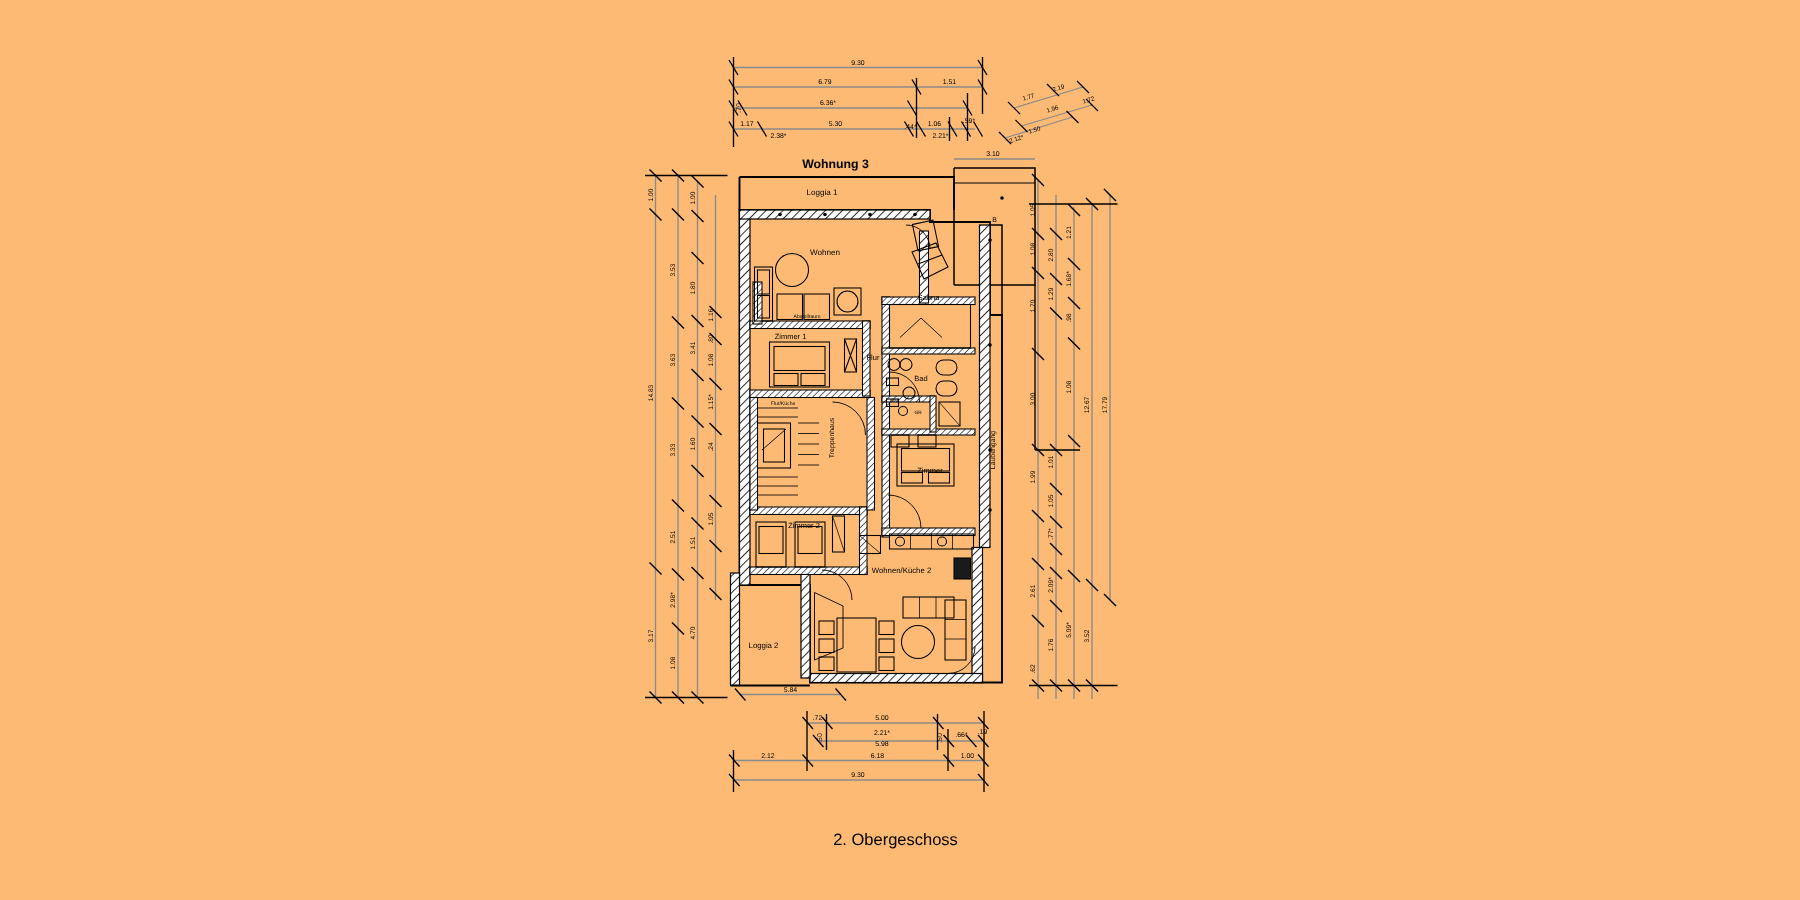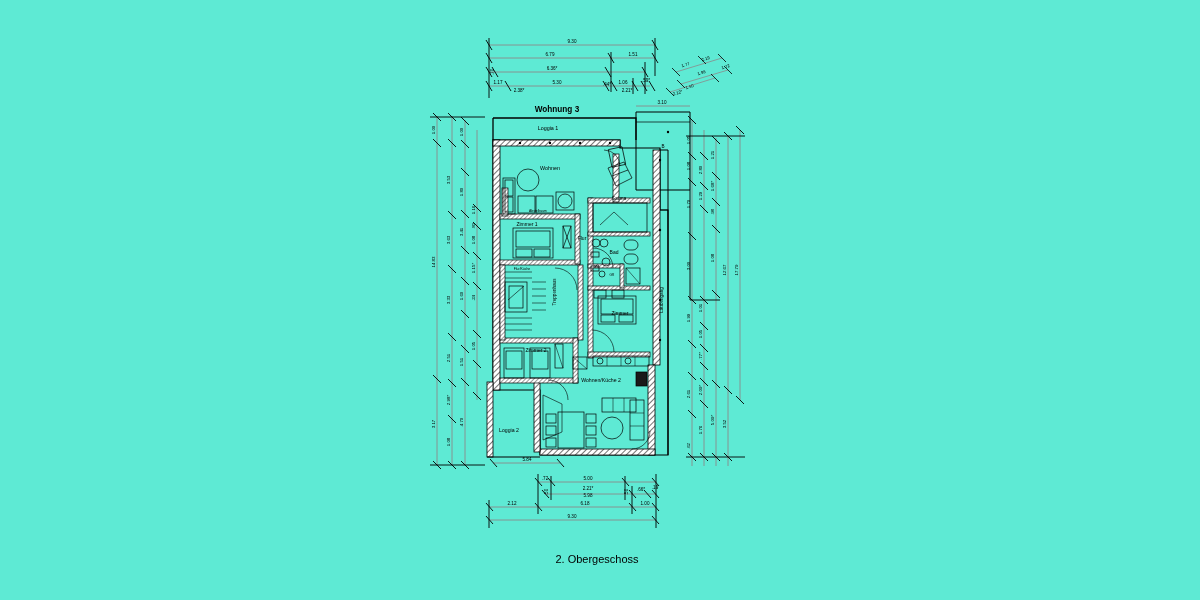--- a/index.html
+++ b/index.html
@@ -1,18 +1,18 @@
 <!DOCTYPE html>
 <html><head>
 <meta charset="utf-8">
 <style>
   html,body{margin:0;padding:0;background:#ffffff;}
   body{width:1200px;height:600px;overflow:hidden;
        font-family:"Liberation Sans","DejaVu Sans",sans-serif;color:#000;}
-  #stage{position:relative;width:1200px;height:600px;background:#5eead4;}
+  #stage{position:relative;width:1200px;height:600px;background:#fdba74;}
   svg.plan{position:absolute;left:0;top:0;width:1200px;height:600px;}
   .ttl{font-family:"Liberation Sans",sans-serif;}
 </style>
 </head>
 <body>
 
 <div id="stage">
 
 <svg class="plan" viewBox="0 0 1200 600">
   <defs>

